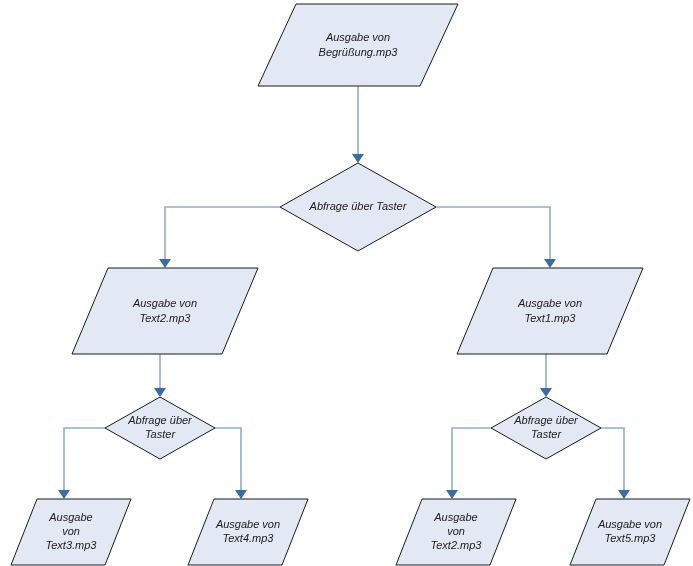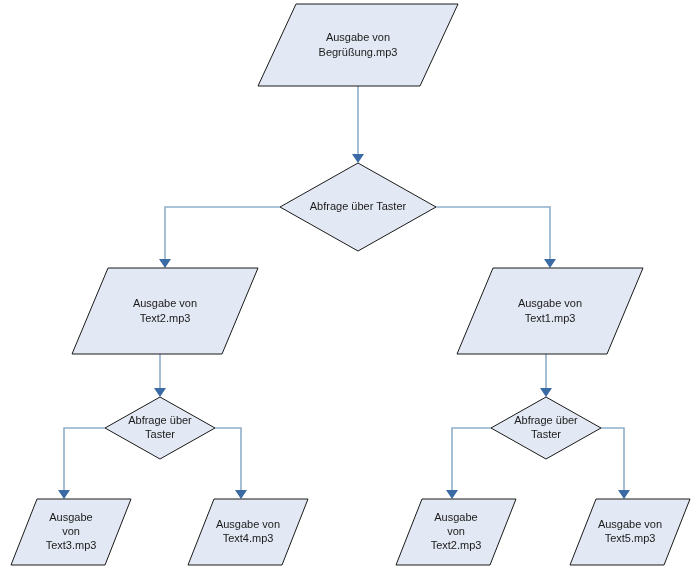--- a/index.html
+++ b/index.html
@@ -11,20 +11,21 @@
   body {
     width: 693px;
     height: 566px;
     font-family: "Liberation Sans", sans-serif;
     overflow: hidden;
   }
   #flow-root {
     position: relative;
     width: 693px;
     height: 538px;
+    font-style: italic;
   }
   svg#flow-svg {
     display: block;
     width: 693px;
     height: 566px;
   }
   .node-shape {
     fill: #e3e9f4;
     stroke: #1a1a1a;
     stroke-width: 1;

